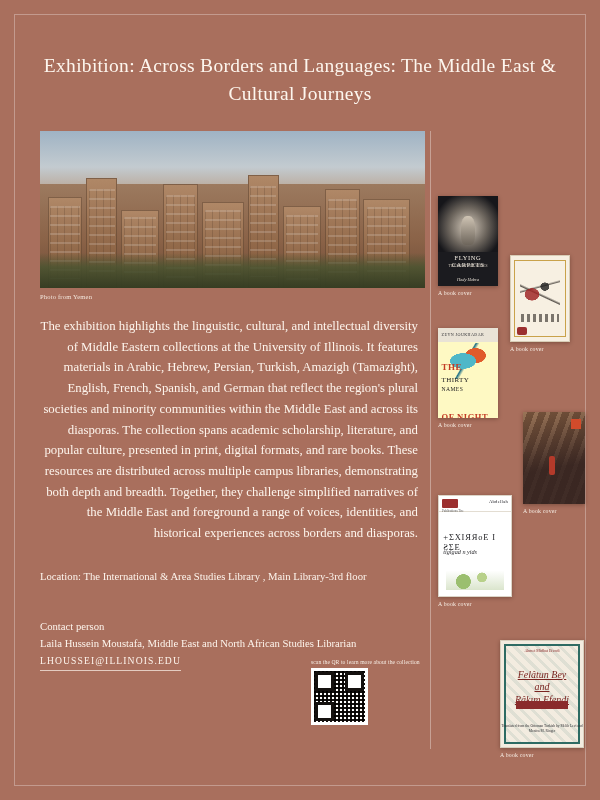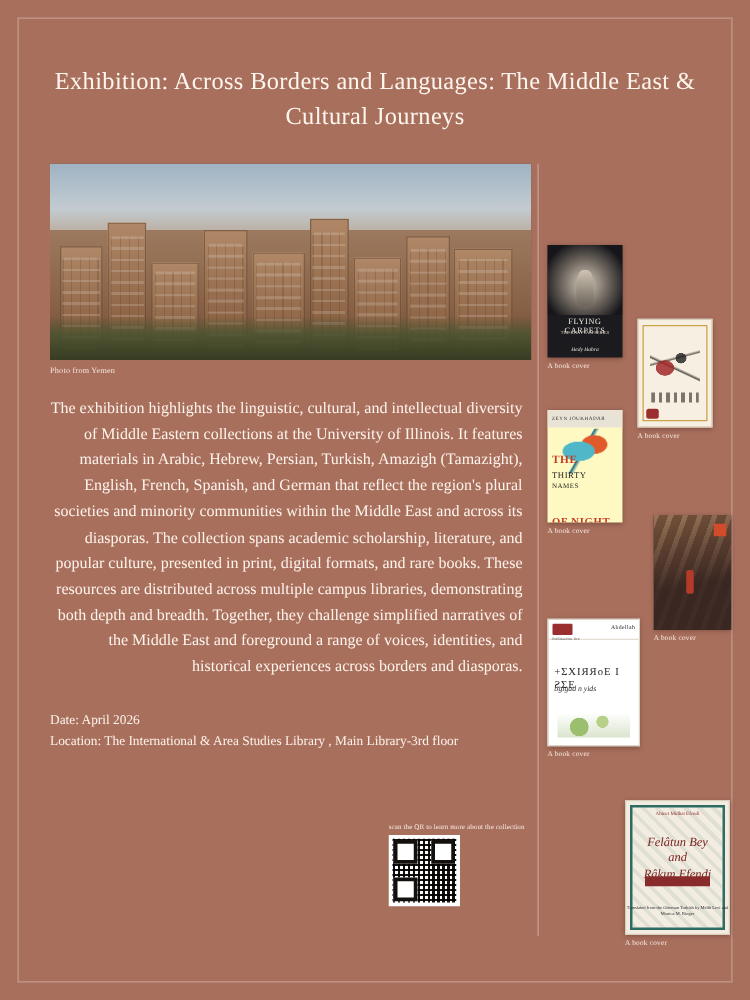--- a/index.html
+++ b/index.html
@@ -295,21 +295,21 @@
   
   .b6 { left: 500px; top: 640px; }
   .b6 .cover { width: 82px; height: 106px; background: #f3ece0; border: 1px solid #d8cfbe; }
   .b6 .c-orn {
     position:absolute; inset:3px;
     border: 2px solid #2d6b63;
     background:
       repeating-linear-gradient(45deg, rgba(45,107,99,0.10) 0 3px, transparent 3px 8px);
   }
   .b6 .c-top2 { position:absolute; left:0; right:0; top:7%; text-align:center; color:#8a2b2b; font-size:4px;}
-  .b6 .c-title { position:absolute; left:0; right:0; top:26%; text-align:center; color:#7a2420; font-size:10px; font-style:italic; line-height:1.25;}
+  .b6 .c-title { position:absolute; left:0; right:0; top:26%; text-align:center; color:#7a2420; font-size:10px; font-style:italic; line-height:1.25;text-decoration:underline;}
   .b6 .c-mid { position:absolute; left:18%; right:18%; top:57%; height:7%; background:#8a2b2b; }
   .b6 .c-bot { position:absolute; left:0; right:0; bottom:12%; text-align:center; color:#2f2f33; font-size:3.6px; line-height:1.5;}
 </style>
 </head>
 <body>
 
 <div class="poster">
   <div class="inner-border"></div>
 
   <div class="title">Exhibition: Across Borders and Languages: The Middle East &amp; Cultural Journeys</div>
@@ -328,24 +328,28 @@
       <div class="bld" style="left:74%;width:9%;height:63%;"></div>
       <div class="bld" style="left:84%;width:12%;height:57%;"></div>
       <div class="trees"></div>
     </div>
     <div class="caption">Photo from Yemen</div>
   </div>
 
   <div class="body-text"> The exhibition highlights the linguistic, cultural, and intellectual diversity of Middle Eastern collections at the University of Illinois. It features materials in Arabic, Hebrew, Persian, Turkish, Amazigh (Tamazight), English, French, Spanish, and German that reflect the region's plural societies and minority communities within the Middle East and across its diasporas. The collection spans academic scholarship, literature, and popular culture, presented in print, digital formats, and rare books. These resources are distributed across multiple campus libraries, demonstrating both depth and breadth. Together, they challenge simplified narratives of the Middle East and foreground a range of voices, identities, and historical experiences across borders and diasporas.</div>
 
   <div class="meta">
-    <div>Date: April 2026</div>
     <div>Location: The International &amp; Area Studies Library , Main Library-3rd floor</div>
   </div>
 
+  <div class="contact">
+    <div>Contact person</div>
+    <div>Laila Hussein Moustafa, Middle East and North African Studies Librarian</div>
+    <a class="email" href="#" style="color:#fdf4ec;text-decoration:none;">LHOUSSEI@ILLINOIS.EDU</a>
+  </div>
 
   <div class="qr-note">scan the QR to learn more about the collection</div>
   <div class="qr">
     <div class="qr-grid">
         <span class="qr-eye3"></span>
       </div>
   </div>
 
   <div class="divider"></div>
 

